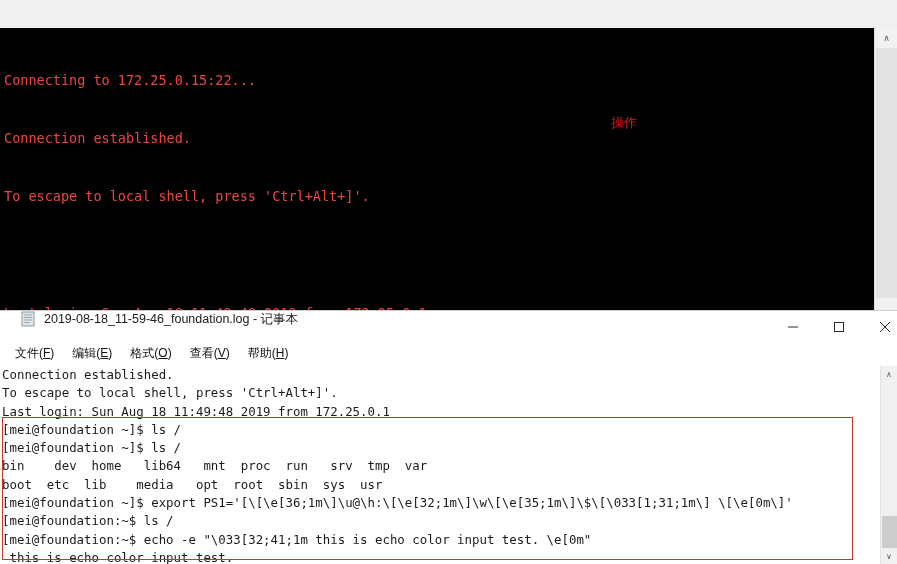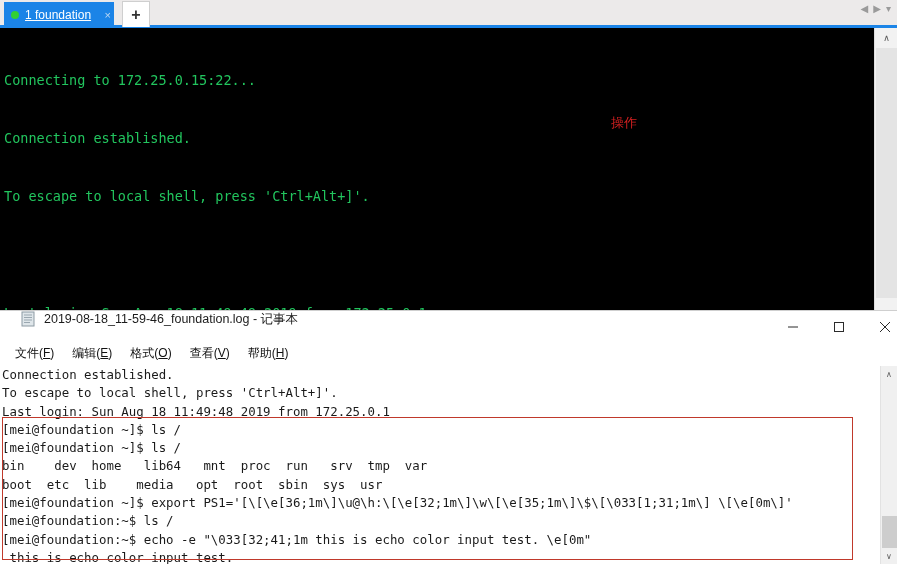--- a/index.html
+++ b/index.html
@@ -96,21 +96,21 @@
   #term-screen {
     position: absolute;
     left: 0; top: 28px;
     width: 874px;
     height: 290px;
     background: #000000;
     overflow: hidden;
     font-family: "DejaVu Sans Mono", "Liberation Mono", monospace;
     font-size: 13.5px;
     line-height: 19.4px;
-    color: #22c55e;
+    color: #ef4444;
     padding: 4px 0 0 4px;
     box-sizing: border-box;
     white-space: pre;
   }
   #term-screen .ln { height: 19.4px; }
   #annot-caozuo {
     position: absolute;
     left: 611px; top: 114px;
     color: #d42020;
     font-size: 13px;
@@ -258,33 +258,20 @@
     left: 1px; top: 150px;
     width: 15px; height: 32px;
     background: #cdcdcd;
   }
 </style>
 </head>
 <body>
 
 <div id="terminal-window">
 
-  <div id="tab-strip">
-    <div class="tab-active">
-      <span class="tab-dot"></span>
-      <span class="tab-label">1 foundation</span>
-      <span class="tab-close">×</span>
-    </div>
-    <div class="tab-new">+</div>
-    <div id="tab-nav">
-      <span class="navbtn">◀</span>
-      <span class="navbtn">▶</span>
-      <span class="navbtn">▾</span>
-    </div>
-  </div>
 
   <div id="term-screen">
     <div class="ln"><span>Connecting to 172.25.0.15:22...</span></div>
     <div class="ln"><span>Connection established.</span></div>
     <div class="ln"><span>To escape to local shell, press 'Ctrl+Alt+]'.</span></div>
     <div class="ln">&nbsp;</div>
     <div class="ln"><span>Last login: Sun Aug 18 11:49:48 2019 from 172.25.0.1</span></div>
     
     
     

